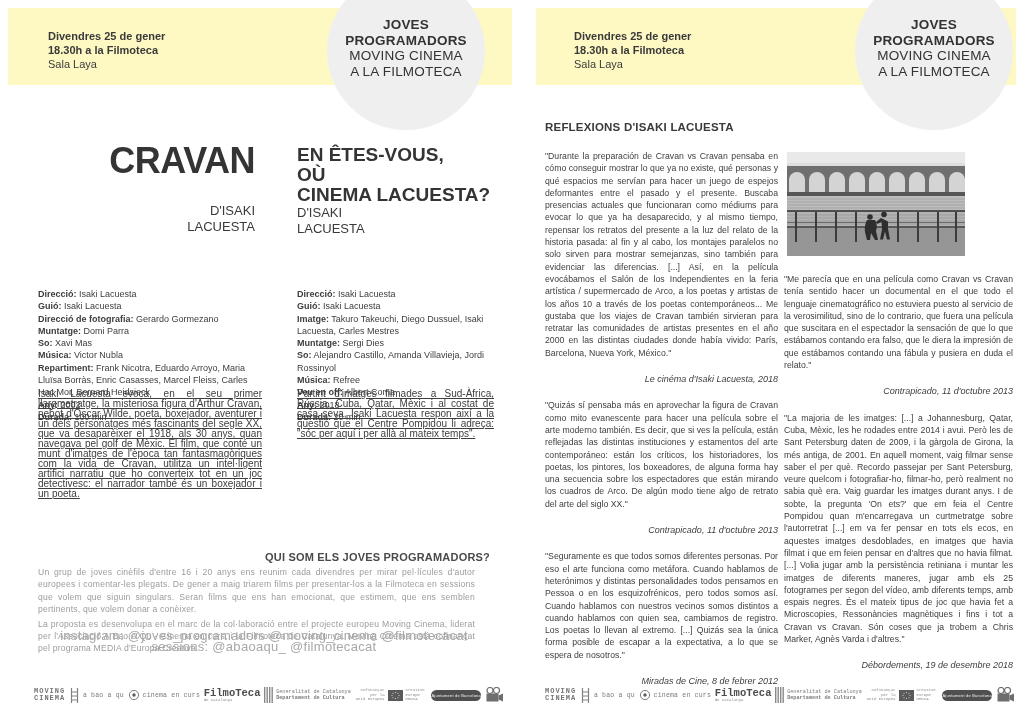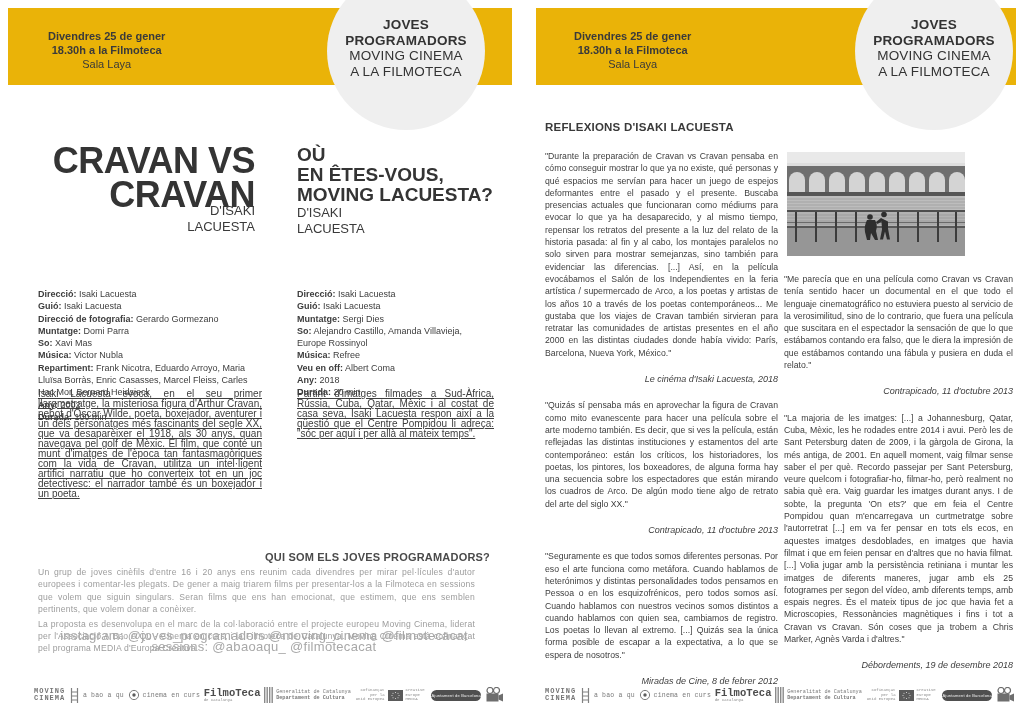--- a/index.html
+++ b/index.html
@@ -6,21 +6,21 @@
   body{
     width:1024px;height:724px;position:relative;overflow:hidden;
     background:#ffffff;font-family:"Liberation Sans","DejaVu Sans",sans-serif;
     color:#3d3d3d;-webkit-font-smoothing:antialiased;
   }
   .page{position:absolute;top:0;width:512px;height:724px;}
   .page-left{left:0;}
   .page-right{left:512px;}
 
   
-  .bar{position:absolute;background:#eab308;height:77px;top:8px;text-align:center;}
+  .bar{position:absolute;background:#fef9c3;height:77px;top:8px;}
   .page-left .bar{left:8px;width:504px;}
   .page-right .bar{left:24px;width:480px;}
   .bar-text{position:absolute;top:21px;font-size:11px;line-height:14px;color:#3a3a3a;}
   .page-left .bar-text{left:40px;}
   .page-right .bar-text{left:38px;}
   .bar-text .bold{font-weight:bold;}
   .circle{
     position:absolute;top:-28px;width:158px;height:158px;border-radius:50%;
     background:#efefef;display:flex;flex-direction:column;align-items:center;
     justify-content:center;text-align:center;padding-bottom:6px;box-sizing:border-box;
@@ -102,32 +102,31 @@
     </div>
   </div>
   <div class="circle">
     <div class="bold">JOVES</div>
     <div class="bold">PROGRAMADORS</div>
     <div>MOVING CINEMA</div>
     <div>A LA FILMOTECA</div>
   </div>
 
   <div class="film1-title">
-    <div>CRAVAN VS</div>
     <div>CRAVAN</div>
   </div>
   <div class="film1-byline">
     <div>D'ISAKI</div>
     <div>LACUESTA</div>
   </div>
 
   <div class="film2-title">
+    <div>EN ÊTES-VOUS,</div>
     <div>OÙ</div>
-    <div>EN ÊTES-VOUS,</div>
-    <div>MOVING LACUESTA?</div>
+    <div>CINEMA LACUESTA?</div>
   </div>
   <div class="film2-byline">
     <div>D'ISAKI</div>
     <div>LACUESTA</div>
   </div>
 
   <div class="credits credits-1">
     <div><b>Direcció:</b> <span>Isaki Lacuesta</span></div>
     <div><b>Guió:</b> <span>Isaki Lacuesta</span></div>
     <div><b>Direcció de fotografia:</b> <span>Gerardo Gormezano</span></div>
@@ -135,22 +134,23 @@
     <div><b>So:</b> <span>Xavi Mas</span></div>
     <div><b>Música:</b> <span>Victor Nubla</span></div>
     <div><b>Repartiment:</b> <span>Frank Nicotra, Eduardo Arroyo, Maria Lluïsa Borràs, Enric Casasses, Marcel Fleiss, Carles Hac Mor, Bernard Heidsieck</span></div>
     <div><b>Any:</b> <span>2002</span></div>
     <div><b>Durada:</b> <span>100 min</span></div>
   </div>
 
   <div class="credits credits-2">
     <div><b>Direcció:</b> <span>Isaki Lacuesta</span></div>
     <div><b>Guió:</b> <span>Isaki Lacuesta</span></div>
+    <div><b>Imatge:</b> <span>Takuro Takeuchi, Diego Dussuel, Isaki Lacuesta, Carles Mestres</span></div>
     <div><b>Muntatge:</b> <span>Sergi Dies</span></div>
-    <div><b>So:</b> <span>Alejandro Castillo, Amanda Villavieja, Europe Rossinyol</span></div>
+    <div><b>So:</b> <span>Alejandro Castillo, Amanda Villavieja, Jordi Rossinyol</span></div>
     <div><b>Música:</b> <span>Refree</span></div>
     <div><b>Veu en off:</b> <span>Albert Coma</span></div>
     <div><b>Any:</b> <span>2018</span></div>
     <div><b>Durada:</b> <span>20 min</span></div>
   </div>
 
   <div class="synopsis synopsis-1">Isaki Lacuesta evoca, en el seu primer llargmetratge, la misteriosa figura d'Arthur Cravan, nebot d'Oscar Wilde, poeta, boxejador, aventurer i un dels personatges més fascinants del segle XX, que va desaparèixer el 1918, als 30 anys, quan navegava pel golf de Mèxic. El film, que conté un munt d'imatges de l'època tan fantasmagòriques com la vida de Cravan, utilitza un intel·ligent artifici narratiu que ho converteix tot en un joc detectivesc: el narrador també és un boxejador i un poeta.</div>
   <div class="synopsis synopsis-2">Partint d'imatges filmades a Sud-Àfrica, Rússia, Cuba, Qatar, Mèxic i al costat de casa seva, Isaki Lacuesta respon així a la qüestió que el Centre Pompidou li adreça: "sóc per aquí i per allà al mateix temps".</div>
 
   <div class="about-heading">QUI SOM ELS JOVES PROGRAMADORS?</div>

